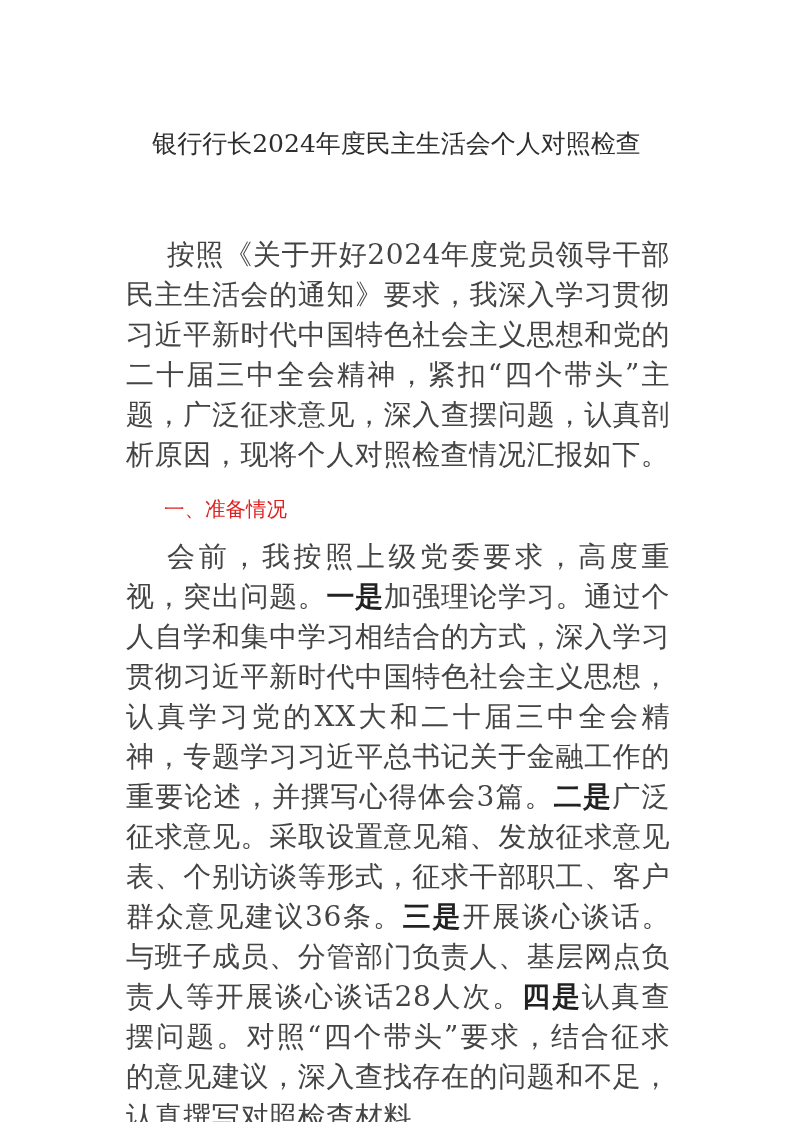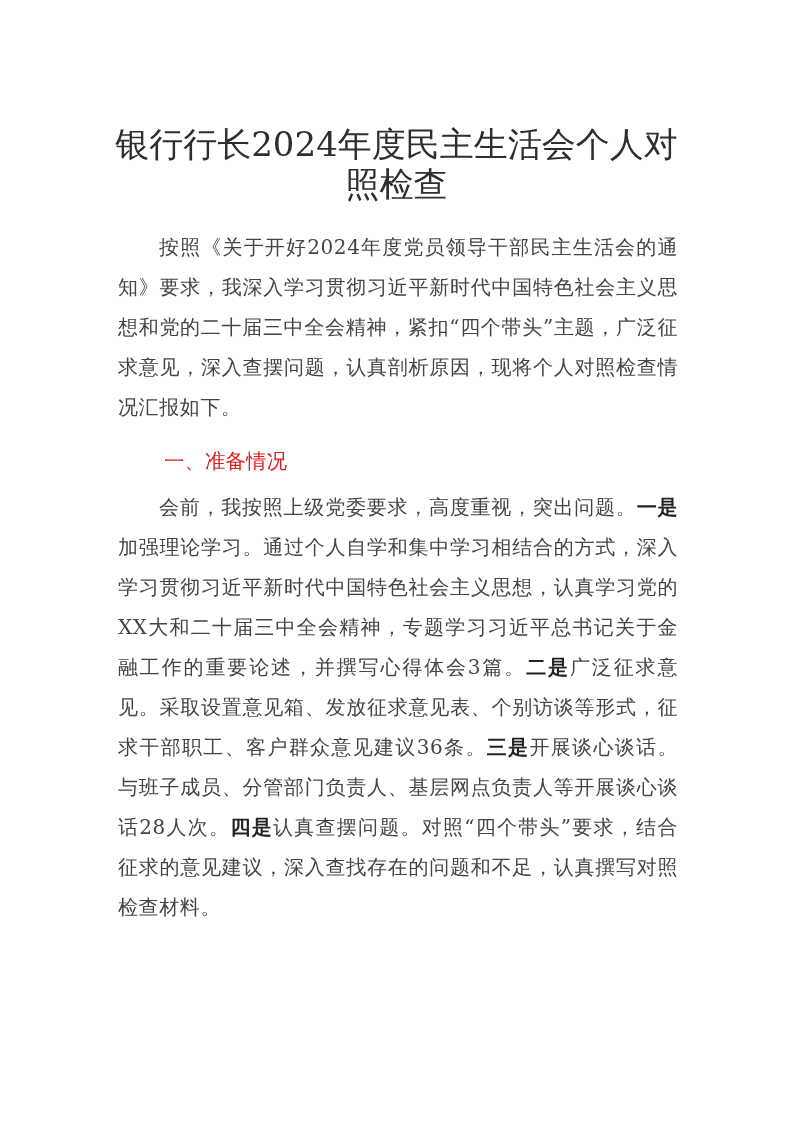--- a/index.html
+++ b/index.html
@@ -1,23 +1,23 @@
 <!DOCTYPE html>
 <html><head>
 <meta charset="utf-8">
 <style>
   html, body { margin:0; padding:0; background:#ffffff; }
   body { width:793px; height:1122px; position:relative; overflow:hidden;
          font-family:"DejaVu Serif","Liberation Serif",serif; color:#3a3a3a; }
   .page { position:absolute; left:0; top:0; width:793px; height:1122px; }
   .title { position:absolute; left:100px; width:593px; text-align:center;
-           font-size:34px; color:#2e2e2e; letter-spacing:0px; line-height:40px; top:124px; }
+           font-size:25px; color:#2e2e2e; letter-spacing:0px; line-height:40px; top:124px; }
   .body { position:absolute; left:118px; width:560px; top:227px; }
-  .p { font-size:20px; line-height:40px; text-align:justify; text-align-last:left;
-       margin:0; letter-spacing:0.6px; color:#444; }
+  .p { font-size:28px; line-height:40px; text-align:justify; text-align-last:left;
+       margin:8px; letter-spacing:0.6px; color:#444; }
   .indent { text-indent:41px; }
   .h { font-family:"DejaVu Sans","Liberation Sans",sans-serif; font-size:20.5px; line-height:40px;
        color:#e02020; margin:14px 0 6px 0; padding-left:46px; }
   b { font-weight:bold; color:#222; }
 </style>
 </head>
 <body>
 
 <div class="page">
   <div class="title">

